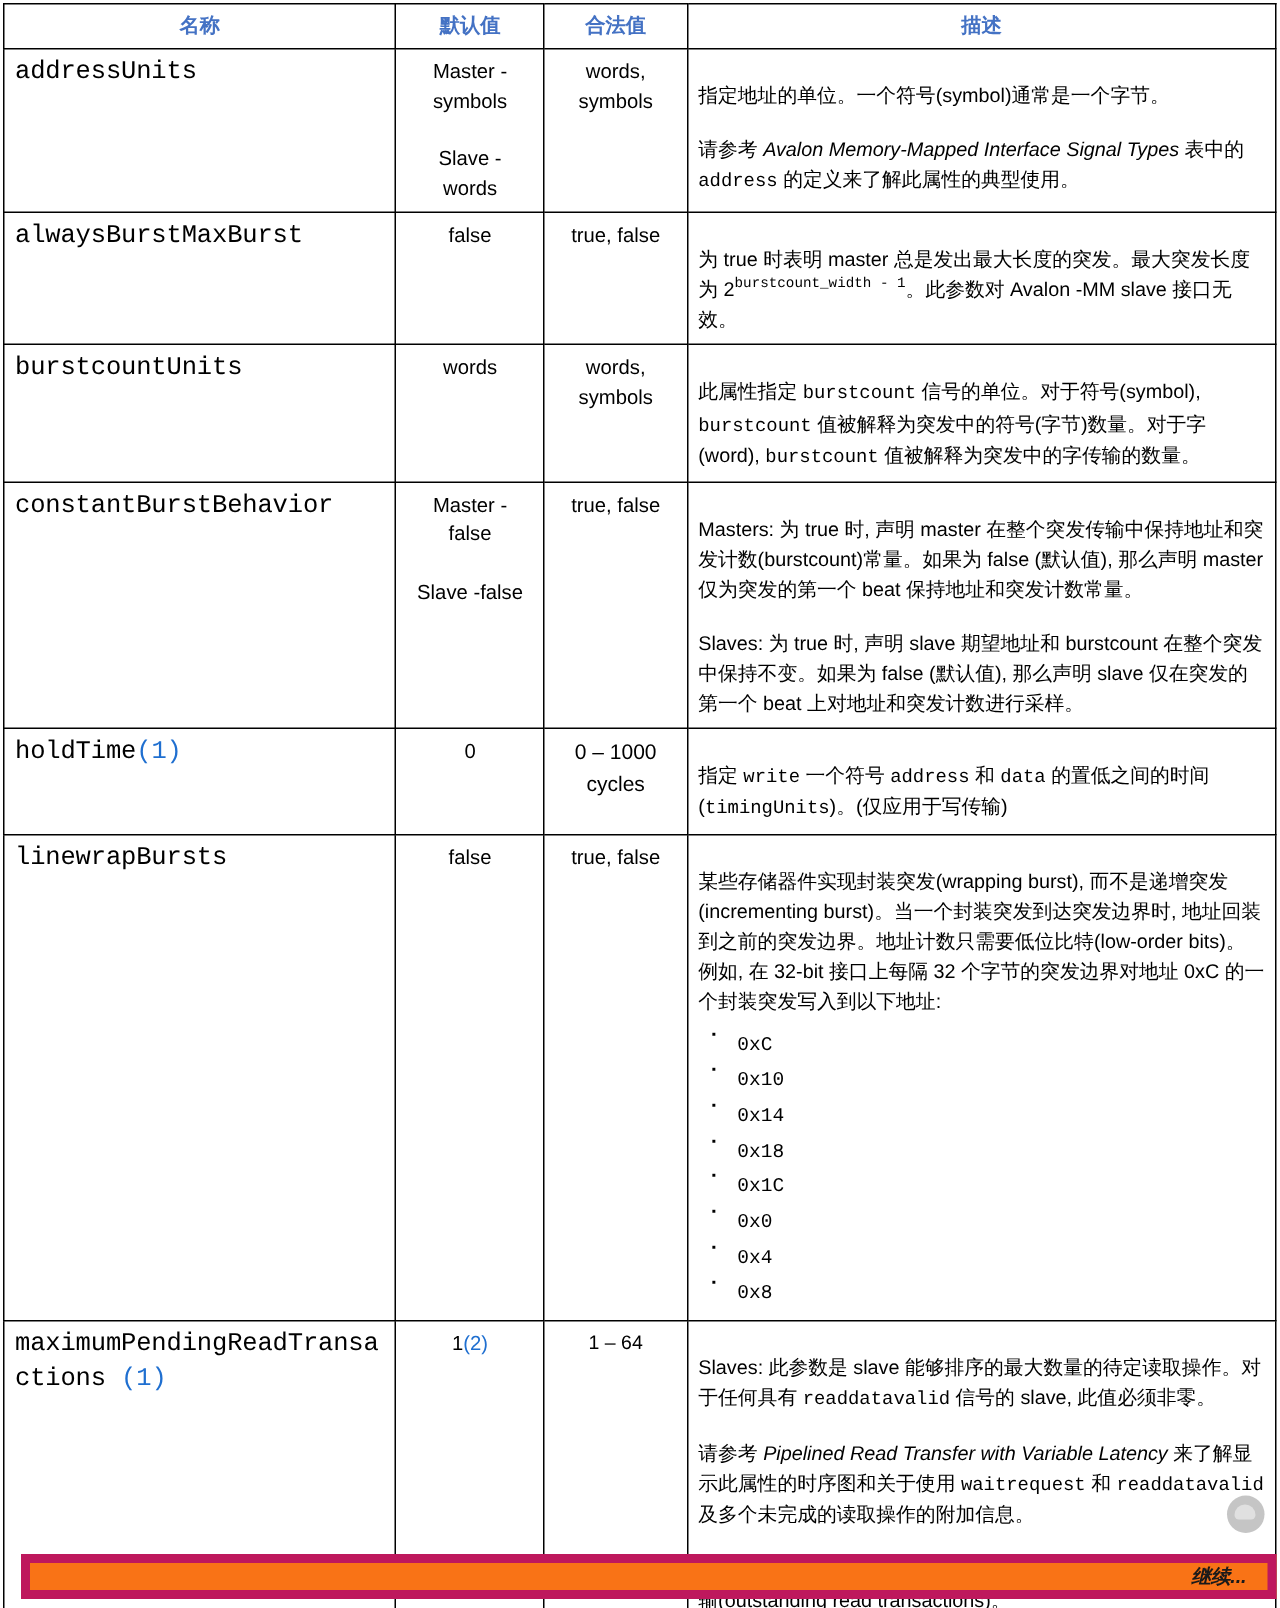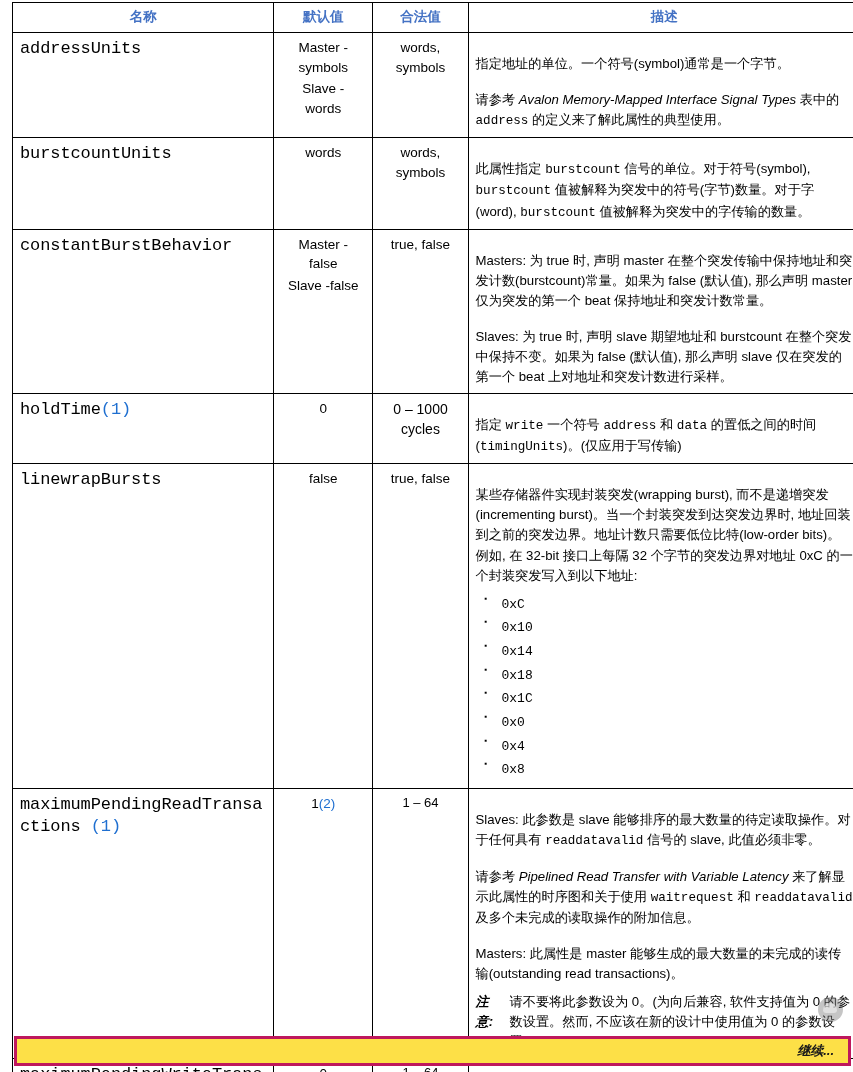--- a/index.html
+++ b/index.html
@@ -12,21 +12,21 @@
     height: 1072px;
     font-family: "Liberation Sans", sans-serif;
     color: #000000;
     overflow: hidden;
   }
   .page {
     position: relative;
     width: 853px;
     height: 1068px;
     box-sizing: border-box;
-    padding: 2px 2px 0 12px;
+    padding: 2px 2px 0 2px;
     border-radius: 28px;
   }
   table.spec {
     width: 849px;
     border-collapse: collapse;
     table-layout: fixed;
     border: 1px solid #000;
   }
   table.spec th, table.spec td {
     border: 1px solid #000;
@@ -83,21 +83,21 @@
   .blue {
     color: #1f6fd0;
   }
   .sup {
     font-family: "Liberation Mono", monospace;
     font-size: 9.5px;
     vertical-align: super;
     line-height: 0;
   }
   .defstack span { display: block; }
-  .defstack span.gap { margin-top: 2px; }
+  .defstack span.gap { margin-top: 19px; }
 
   ul.addrlist {
     margin: 4px 0 0 0;
     padding: 0 0 0 26px;
     list-style: none;
   }
   ul.addrlist li {
     position: relative;
     font-family: "Liberation Mono", monospace;
     font-size: 13px;
@@ -160,22 +160,22 @@
     border-radius: 7px 7px 3px 3px;
     background: rgba(245,245,245,0.55);
   }
 
   .footerbar {
     position: absolute;
     left: 14px;
     right: 2px;
     bottom: 2px;
     height: 30px;
-    background: #fde047;
-    border: 3px solid #be185d;
+    background: #f97316;
+    border: 6px solid #be185d;
     box-sizing: border-box;
     display: flex;
     align-items: center;
     justify-content: flex-end;
     padding-right: 14px;
   }
   .footerbar .cont {
     font-style: italic;
     font-weight: bold;
     font-size: 13px;
@@ -215,20 +215,28 @@
           </span>
         </td>
         <td class="center" style="white-space:pre-line">words,
 symbols</td>
         <td class="desc">
           <p>指定地址的单位。一个符号(symbol)通常是一个字节。</p>
           <p><span>请参考 </span><span class="ital">Avalon Memory-Mapped Interface Signal Types</span><span> 表中的 </span><span class="mono">address</span><span> 的定义来了解此属性的典型使用。</span></p>
         </td>
       </tr>
 
+      <tr>
+        <td class="name">alwaysBurstMaxBurst</td>
+        <td class="center">false</td>
+        <td class="center">true, false</td>
+        <td class="desc">
+          <p><span>为 true 时表明 master 总是发出最大长度的突发。最大突发长度为 2</span><span class="sup">burstcount_width - 1</span><span>。此参数对 Avalon -MM slave 接口无效。</span></p>
+        </td>
+      </tr>
 
       <tr>
         <td class="name">burstcountUnits</td>
         <td class="center">words</td>
         <td class="center" style="white-space:pre-line">words,
 symbols</td>
         <td class="desc">
           <p><span>此属性指定 </span><span class="mono">burstcount</span><span> 信号的单位。对于符号(symbol), </span><span class="mono">burstcount</span><span> 值被解释为突发中的符号(字节)数量。对于字(word), </span><span class="mono">burstcount</span><span> 值被解释为突发中的字传输的数量。</span></p>
         </td>
       </tr>

